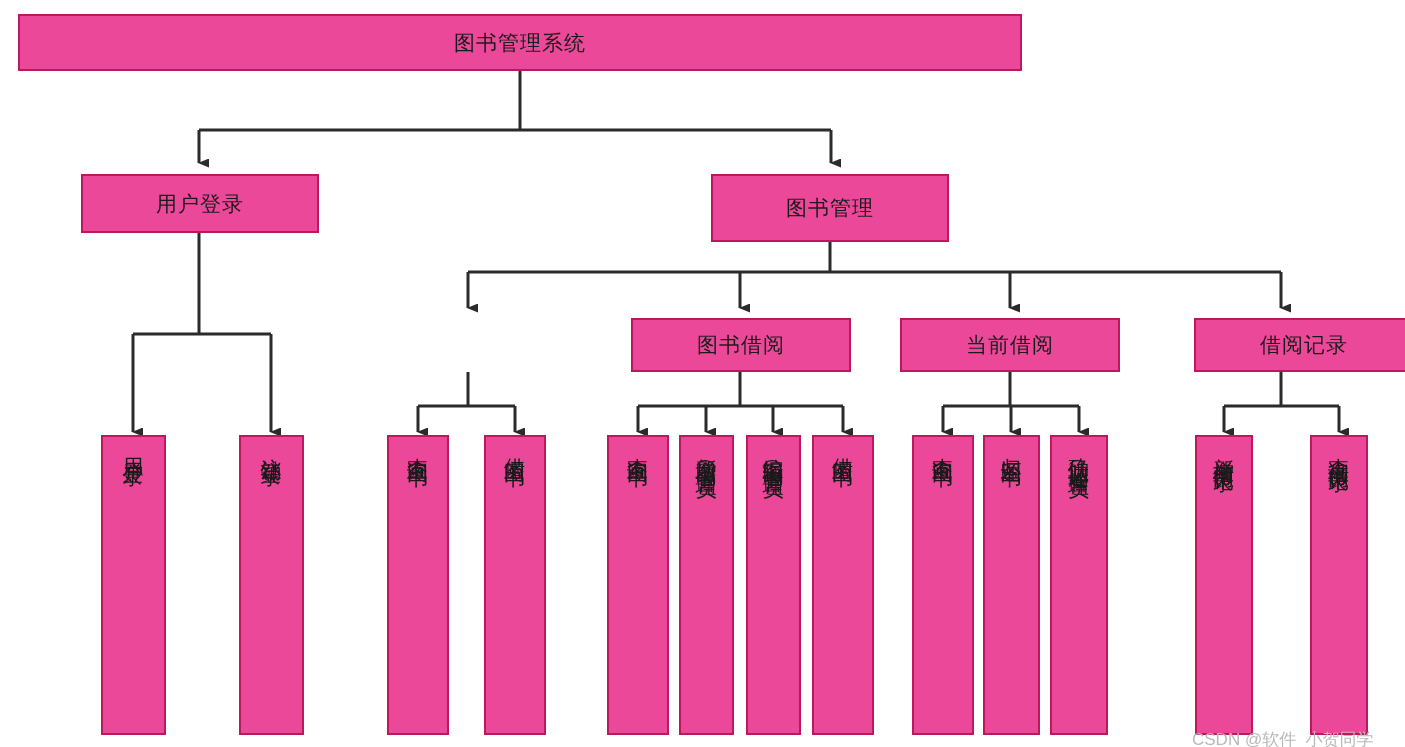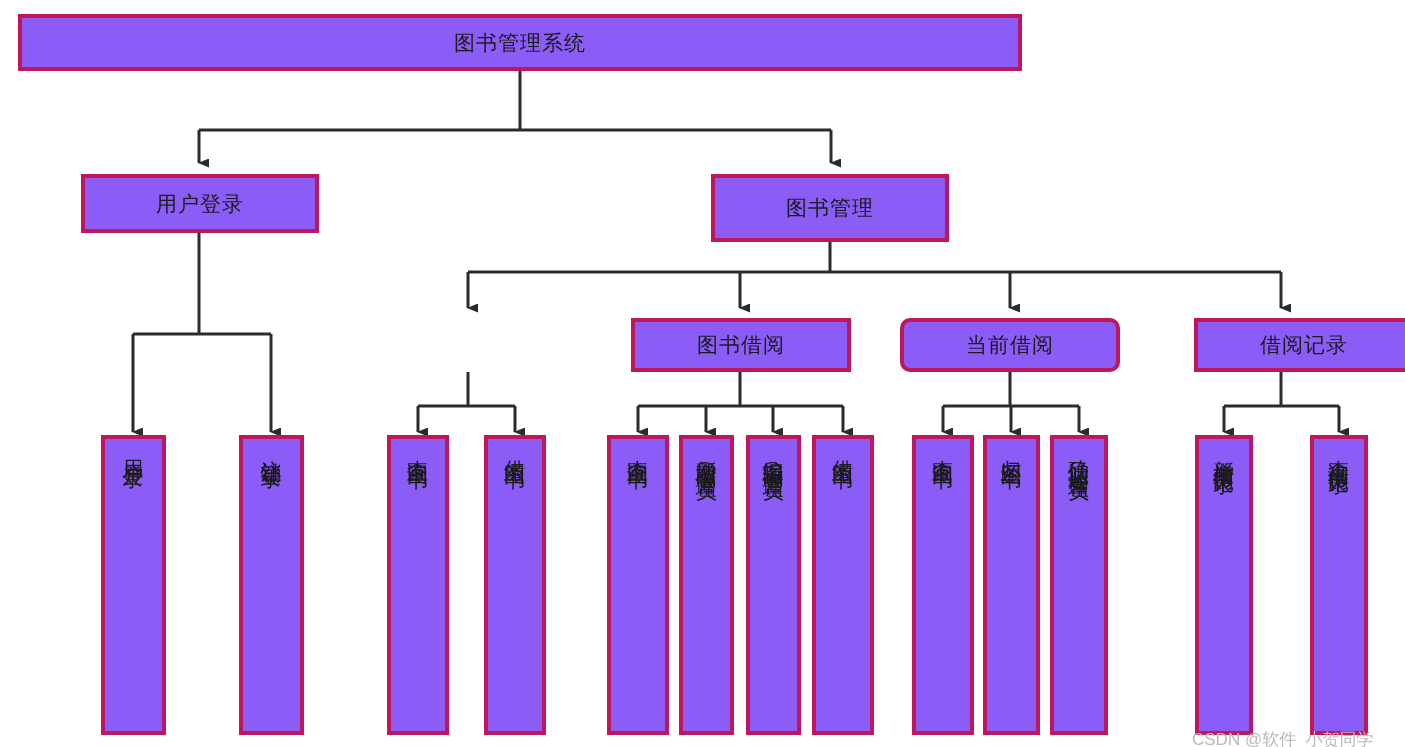--- a/index.html
+++ b/index.html
@@ -21,22 +21,22 @@
     position: absolute;
     left: 0;
     top: 0;
     width: 1405px;
     height: 747px;
     pointer-events: none;
   }
   .node {
     position: absolute;
     box-sizing: border-box;
-    background: #8b5cf6;
-    border: 4px solid #be185d;
+    background: #ec4899;
+    border: 2px solid #be185d;
     display: flex;
     align-items: center;
     justify-content: center;
     color: #1a1a1a;
     z-index: 2;
   }
   .node.h {
     font-size: 21px;
     letter-spacing: 1px;
     white-space: nowrap;
@@ -127,21 +127,21 @@
   <div class="node h" style="left:81px; top:174px; width:238px; height:59px;">
     <span>用户登录</span>
   </div>
   <div class="node h" style="left:711px; top:174px; width:238px; height:68px;">
     <span>图书管理</span>
   </div>
 
   <div class="node h" style="left:631px; top:318px; width:220px; height:54px;">
     <span>图书借阅</span>
   </div>
-  <div class="node h" style="left:900px; top:318px; width:220px; height:54px;border-radius:10px;">
+  <div class="node h" style="left:900px; top:318px; width:220px; height:54px;">
     <span>当前借阅</span>
   </div>
   <div class="node h" style="left:1170px; top:318px; width:220px; height:54px;margin-left:24px;">
     <span>借阅记录</span>
   </div>
 
   <div class="node v" style="left:101px; top:435px; width:65px; height:300px;">
     <span class="vtext">用户登录</span>
   </div>
   <div class="node v" style="left:239px; top:435px; width:65px; height:300px;">

